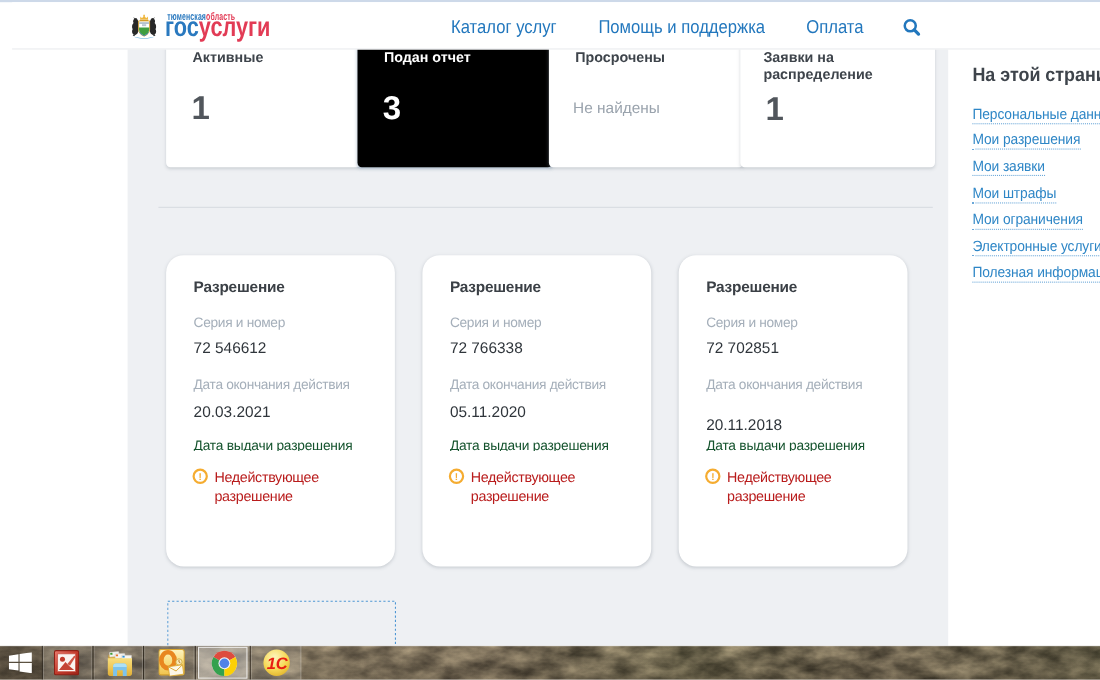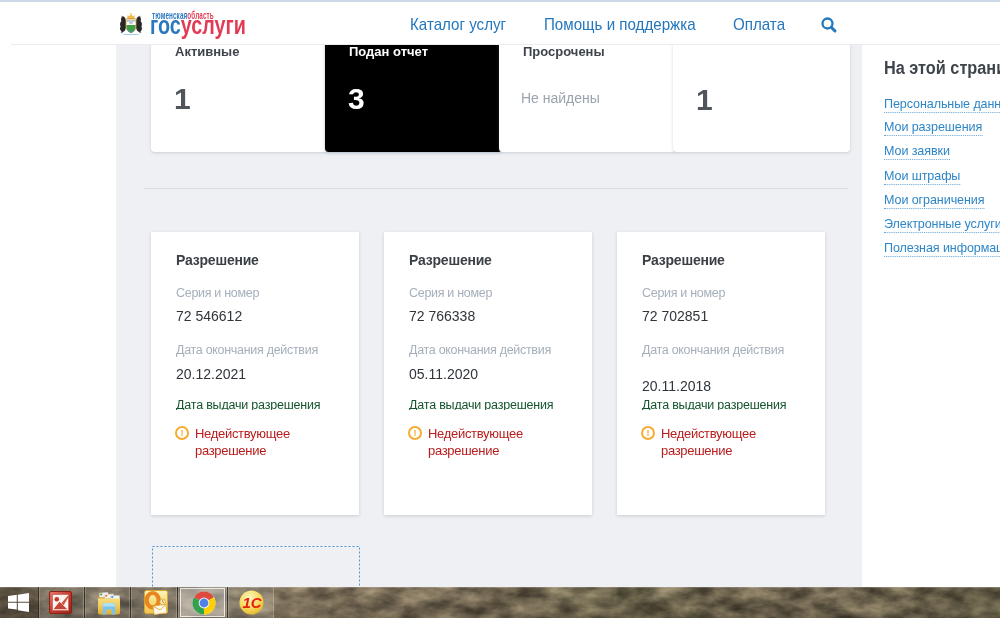--- a/index.html
+++ b/index.html
@@ -27,21 +27,21 @@
 .scard .t { position:absolute; left:24px; top:14px; font-size:13px; font-weight:bold; color:#3e444b; line-height:16px; }
 .scard .n { position:absolute; left:23px; top:52px; font-size:30px; font-weight:bold; color:#51565c; }
 #scard2 { background:#000000; box-shadow:0 1px 3px rgba(90,120,150,0.45); }
 #scard2 .t, #scard2 .n { color:#ffffff; }
 .nf { position:absolute; left:22px; top:60px; font-size:14px; color:#9aa3ad; }
 
 
 #divider { left:144px; top:188px; width:704px; height:1px; background:#d8dce1; }
 
 
-.pcard { top:232px; width:208px; height:283px; background:#fff; border-radius:0; box-shadow:0 1px 3px rgba(120,130,140,0.3); }
+.pcard { top:232px; width:208px; height:283px; background:#fff; border-radius:16px; box-shadow:0 1px 3px rgba(120,130,140,0.3); }
 .pcard .h { position:absolute; left:25px; top:20px; font-size:14px; font-weight:bold; color:#3b4046; letter-spacing:-0.2px; }
 .pcard .lab { position:absolute; left:25px; font-size:12.5px; color:#a5afba; letter-spacing:-0.3px; }
 .pcard .val { position:absolute; left:25px; font-size:14px; color:#2f353b; }
 .pcard .clip { position:absolute; left:25px; top:166px; height:12px; overflow:hidden; font-size:12.5px; color:#14532d; letter-spacing:-0.2px; white-space:nowrap; }
 .wicon { position:absolute; left:24px; top:194px; width:14px; height:14px; border:2px solid #f5ac30; border-radius:50%; color:#f5ac30; font-size:9px; font-weight:bold; text-align:center; line-height:10px; }
 .wtext { position:absolute; left:44px; top:193px; width:140px; font-size:13px; letter-spacing:-0.3px; line-height:17px; color:#b91c1c; }
 
 
 #sbtitle { left:884px; top:58px; font-size:17.5px; font-weight:bold; color:#3e444b; white-space:nowrap; transform:scaleX(0.93); transform-origin:0 0; }
 .sblink { position:absolute; left:884px; white-space:nowrap; font-size:13.5px; letter-spacing:-0.1px; color:#2e86c6; transform:scaleX(0.93); transform-origin:0 0; }
@@ -67,31 +67,32 @@
 </div>
 <div id="scard2" class="abs scard" style="left:325px;">
   <div class="t">Подан отчет</div>
   <div class="n">3</div>
 </div>
 <div id="scard3" class="abs scard" style="left:499px;">
   <div class="t">Просрочены</div>
   <div class="nf">Не найдены</div>
 </div>
 <div id="scard4" class="abs scard" style="left:673px;">
+  <div class="t" style="width:120px; left:21px;">Заявки на распределение</div>
   <div class="n" style="top:53px;">1</div>
 </div>
 
 <div id="divider" class="abs"></div>
 
 <div class="abs pcard" style="left:151px;">
   <div class="h">Разрешение</div>
   <div class="lab" style="top:54px;">Серия и номер</div>
   <div class="val" style="top:76px;">72 546612</div>
   <div class="lab" style="top:111px;">Дата окончания действия</div>
-  <div class="val" style="top:134px;">20.12.2021</div>
+  <div class="val" style="top:134px;">20.03.2021</div>
   <div class="clip">Дата выдачи разрешения</div>
   <div class="wicon">!</div>
   <div class="wtext">Недействующее разрешение</div>
 </div>
 <div class="abs pcard" style="left:384px;">
   <div class="h">Разрешение</div>
   <div class="lab" style="top:54px;">Серия и номер</div>
   <div class="val" style="top:76px;">72 766338</div>
   <div class="lab" style="top:111px;">Дата окончания действия</div>
   <div class="val" style="top:134px;">05.11.2020</div>

